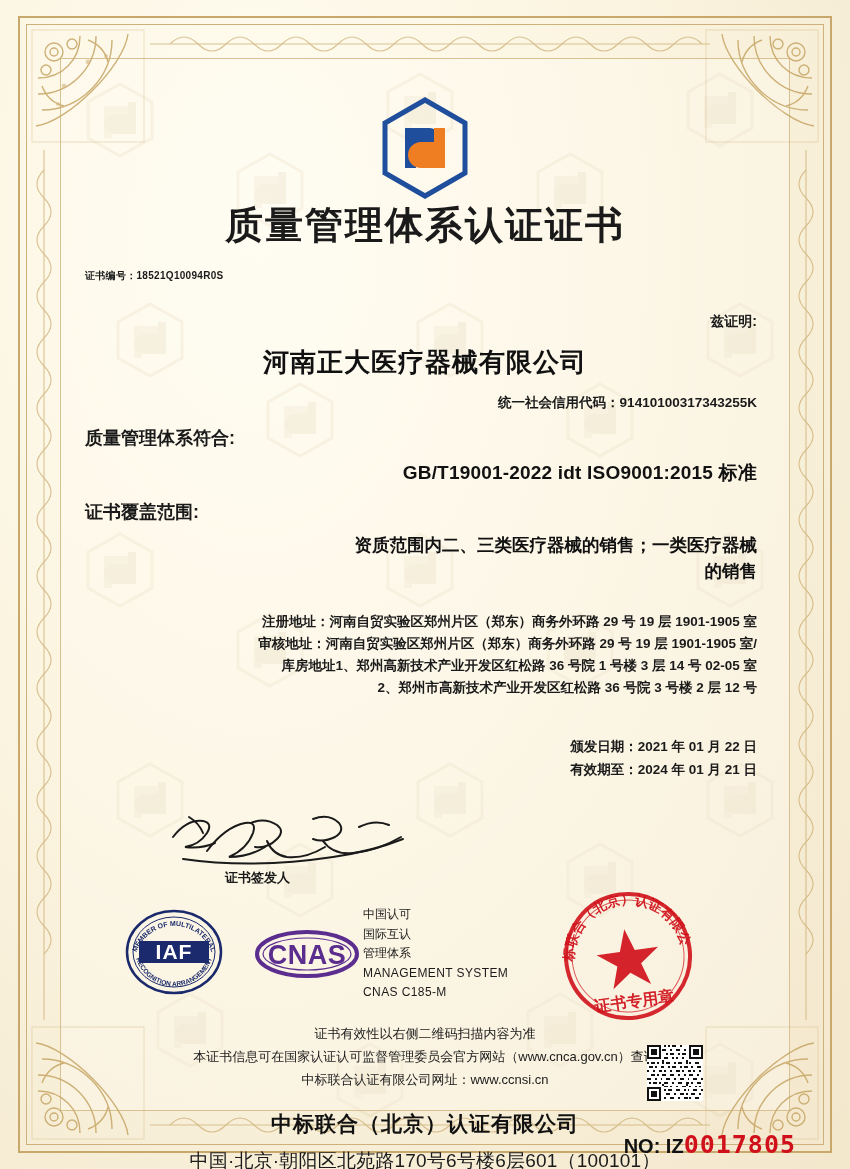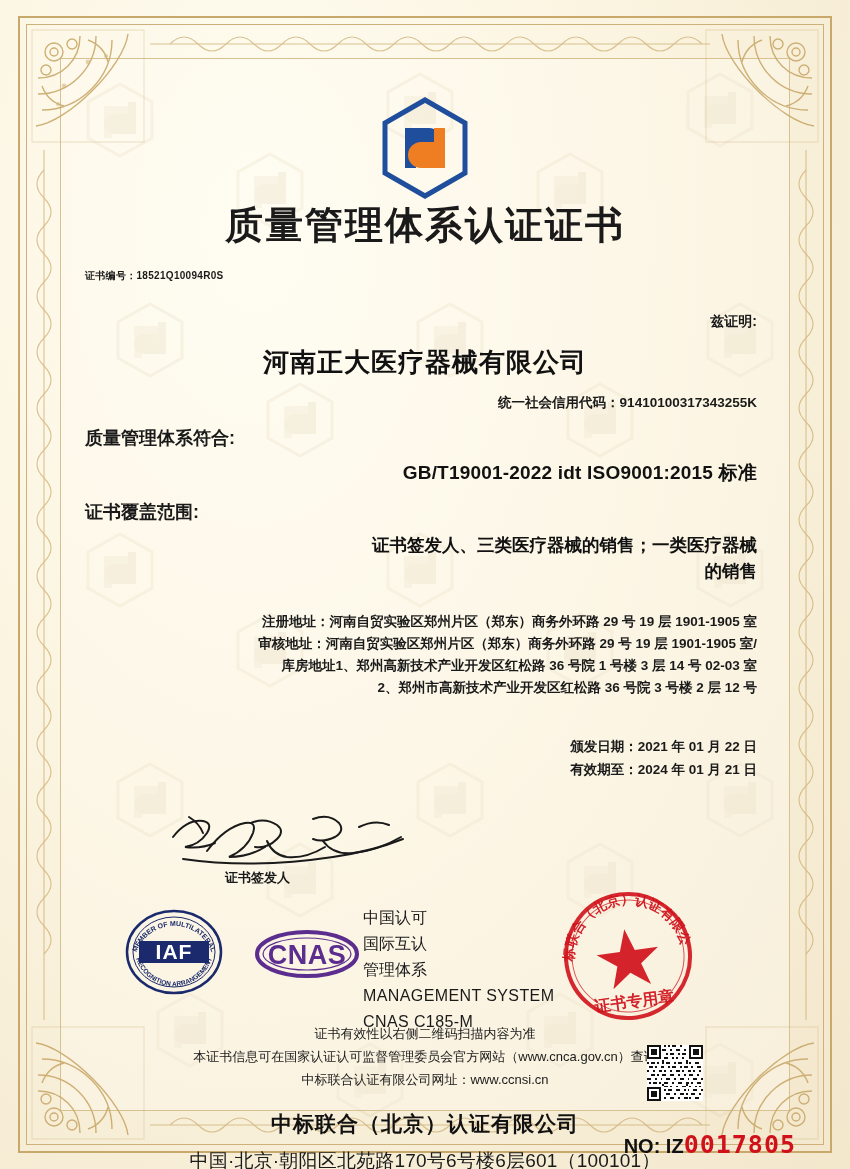--- a/index.html
+++ b/index.html
@@ -200,21 +200,21 @@
     position: relative;
     height: 120px;
     margin-top: 6px;
   }
   .iaf { position: absolute; left: 40px; top: 10px; }
   .cnas { position: absolute; left: 170px; top: 24px; }
   .cnas-text {
     position: absolute;
     left: 278px;
     top: 6px;
-    font-size: 16px;
+    font-size: 12px;
     color: #1a1a1a;
     line-height: 1.62;
     font-weight: 500;
   }
   .cnas-text .en { letter-spacing: .4px; }
   .seal { position: absolute; left: 468px; top: -18px; }
 
   
   .notes {
     margin-top: 4px;
@@ -424,32 +424,32 @@
 
     <div class="usci">
       <span>统一社会信用代码：</span><span>91410100317343255K</span>
     </div>
 
     <div class="lbl-right">质量管理体系符合:</div>
     <div class="standard">GB/T19001-2022 idt ISO9001:2015 标准</div>
 
     <div class="lbl-right">证书覆盖范围:</div>
     <div class="scope">
-      <div>证书签发人、三类医疗器械的销售；一类医疗器械</div>
+      <div>资质范围内二、三类医疗器械的销售；一类医疗器械</div>
       <div>的销售</div>
     </div>
 
     <div class="addr-block">
       <div>
         <span>注册地址：</span><span>河南自贸实验区郑州片区（郑东）商务外环路 29 号 19 层 1901-1905 室</span>
       </div>
       <div>
         <span>审核地址：</span><span>河南自贸实验区郑州片区（郑东）商务外环路 29 号 19 层 1901-1905 室/</span>
       </div>
-      <div>库房地址1、郑州高新技术产业开发区红松路 36 号院 1 号楼 3 层 14 号 02-03 室</div>
+      <div>库房地址1、郑州高新技术产业开发区红松路 36 号院 1 号楼 3 层 14 号 02-05 室</div>
       <div>2、郑州市高新技术产业开发区红松路 36 号院 3 号楼 2 层 12 号</div>
     </div>
 
     <div class="dates">
       <div>
         <span>颁发日期：</span><span>2021 年 01 月 22 日</span>
       </div>
       <div>
         <span>有效期至：</span><span>2024 年 01 月 21 日</span>
       </div>

